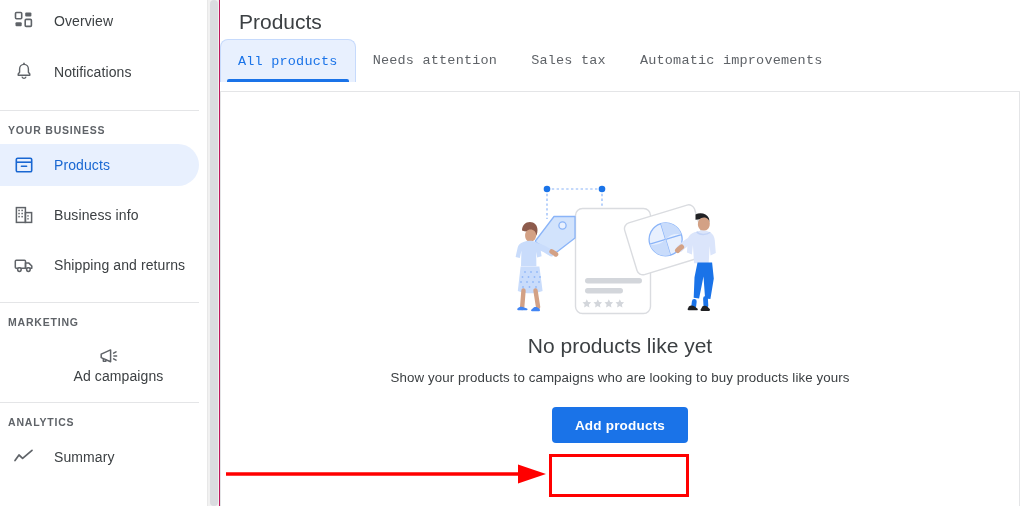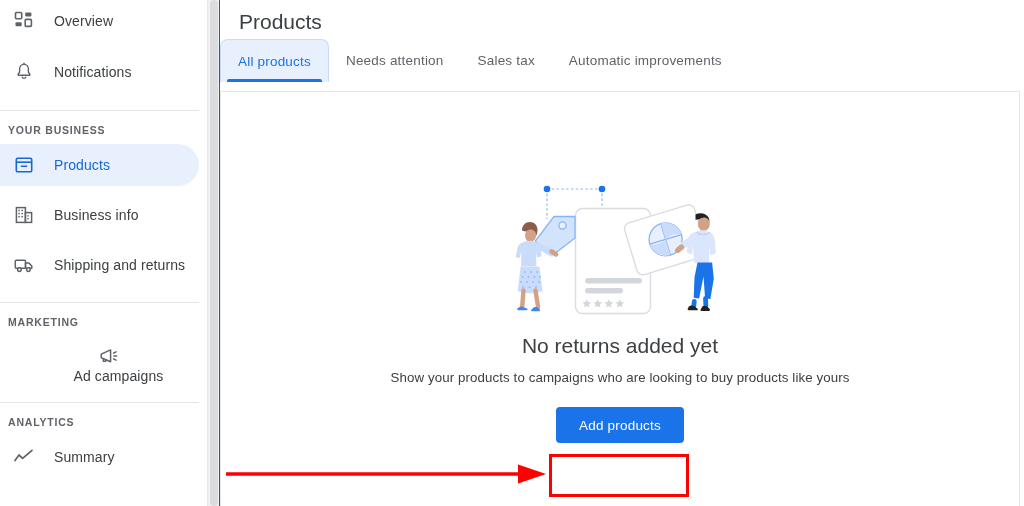--- a/index.html
+++ b/index.html
@@ -127,20 +127,21 @@
     height: 43px;
     display: flex;
     align-items: center;
     justify-content: center;
     padding: 0 17px;
     font-size: 13.5px;
     color: #5f6368;
     letter-spacing: .2px;
     cursor: pointer;
     white-space: nowrap;
+    font-family: Liberation Mono, monospace;
   }
   .tab.active {
     color: #1a73e8;
     font-weight: 500;
     background: #e8f0fe;
     border: 1px solid #c6dafc;
     border-bottom: none;
     border-top-left-radius: 8px;
     border-top-right-radius: 8px;
   }
@@ -195,21 +196,21 @@
   }
   .cta-button {
     display: inline-flex;
     align-items: center;
     justify-content: center;
     height: 36px;
     padding: 0 23px;
     background: #1a73e8;
     color: #ffffff;
     font-size: 13.5px;
-    font-weight: 400;
+    font-weight: 700;
     letter-spacing: .2px;
     border: none;
     border-radius: 4px;
     cursor: pointer;
     font-family: "Liberation Sans", sans-serif;
   }
 
   
   .annot-rect {
     position: absolute;
@@ -438,21 +439,21 @@
             <path d="M207.5 95.5h14.6l1.7 16-3.4 20.5-5.3-.4-1.6-22.2-4.4 22-5.4-.6.8-20.5z" fill="#1a73e8"></path>
 
             <path d="M215.5 131.5l.4 7.5" stroke="#1a73e8" stroke-width="4.8" stroke-linecap="round"></path>
             <path d="M204.3 134.5l-.6 5" stroke="#1a73e8" stroke-width="4.8" stroke-linecap="round"></path>
 
             <path d="M198.8 139.5c1.6-1.3 3.8-1.4 5.5-.2l3 2.1c.9.6.5 1.9-.6 1.9h-8c-1.1 0-1.5-1.4-.6-2z" fill="#202124"></path>
             <path d="M212.5 139.2c1.7-.9 3.8-.6 5.2.8l2 2c.7.7.2 1.9-.8 1.9h-7.3c-1.1 0-1.5-1.3-.6-1.9z" fill="#202124"></path>
           </svg>
         </div>
 
-        <h2 class="empty-title">No returns added yet</h2>
+        <h2 class="empty-title">No products like yet</h2>
         <p class="empty-sub">Show your products to campaigns who are looking to buy products like yours</p>
 
         <div class="cta-wrap">
           <button class="cta-button">Add products</button>
         </div>
       </div>
     </section>
   </main>
 
   <div class="annot-rect"></div>

